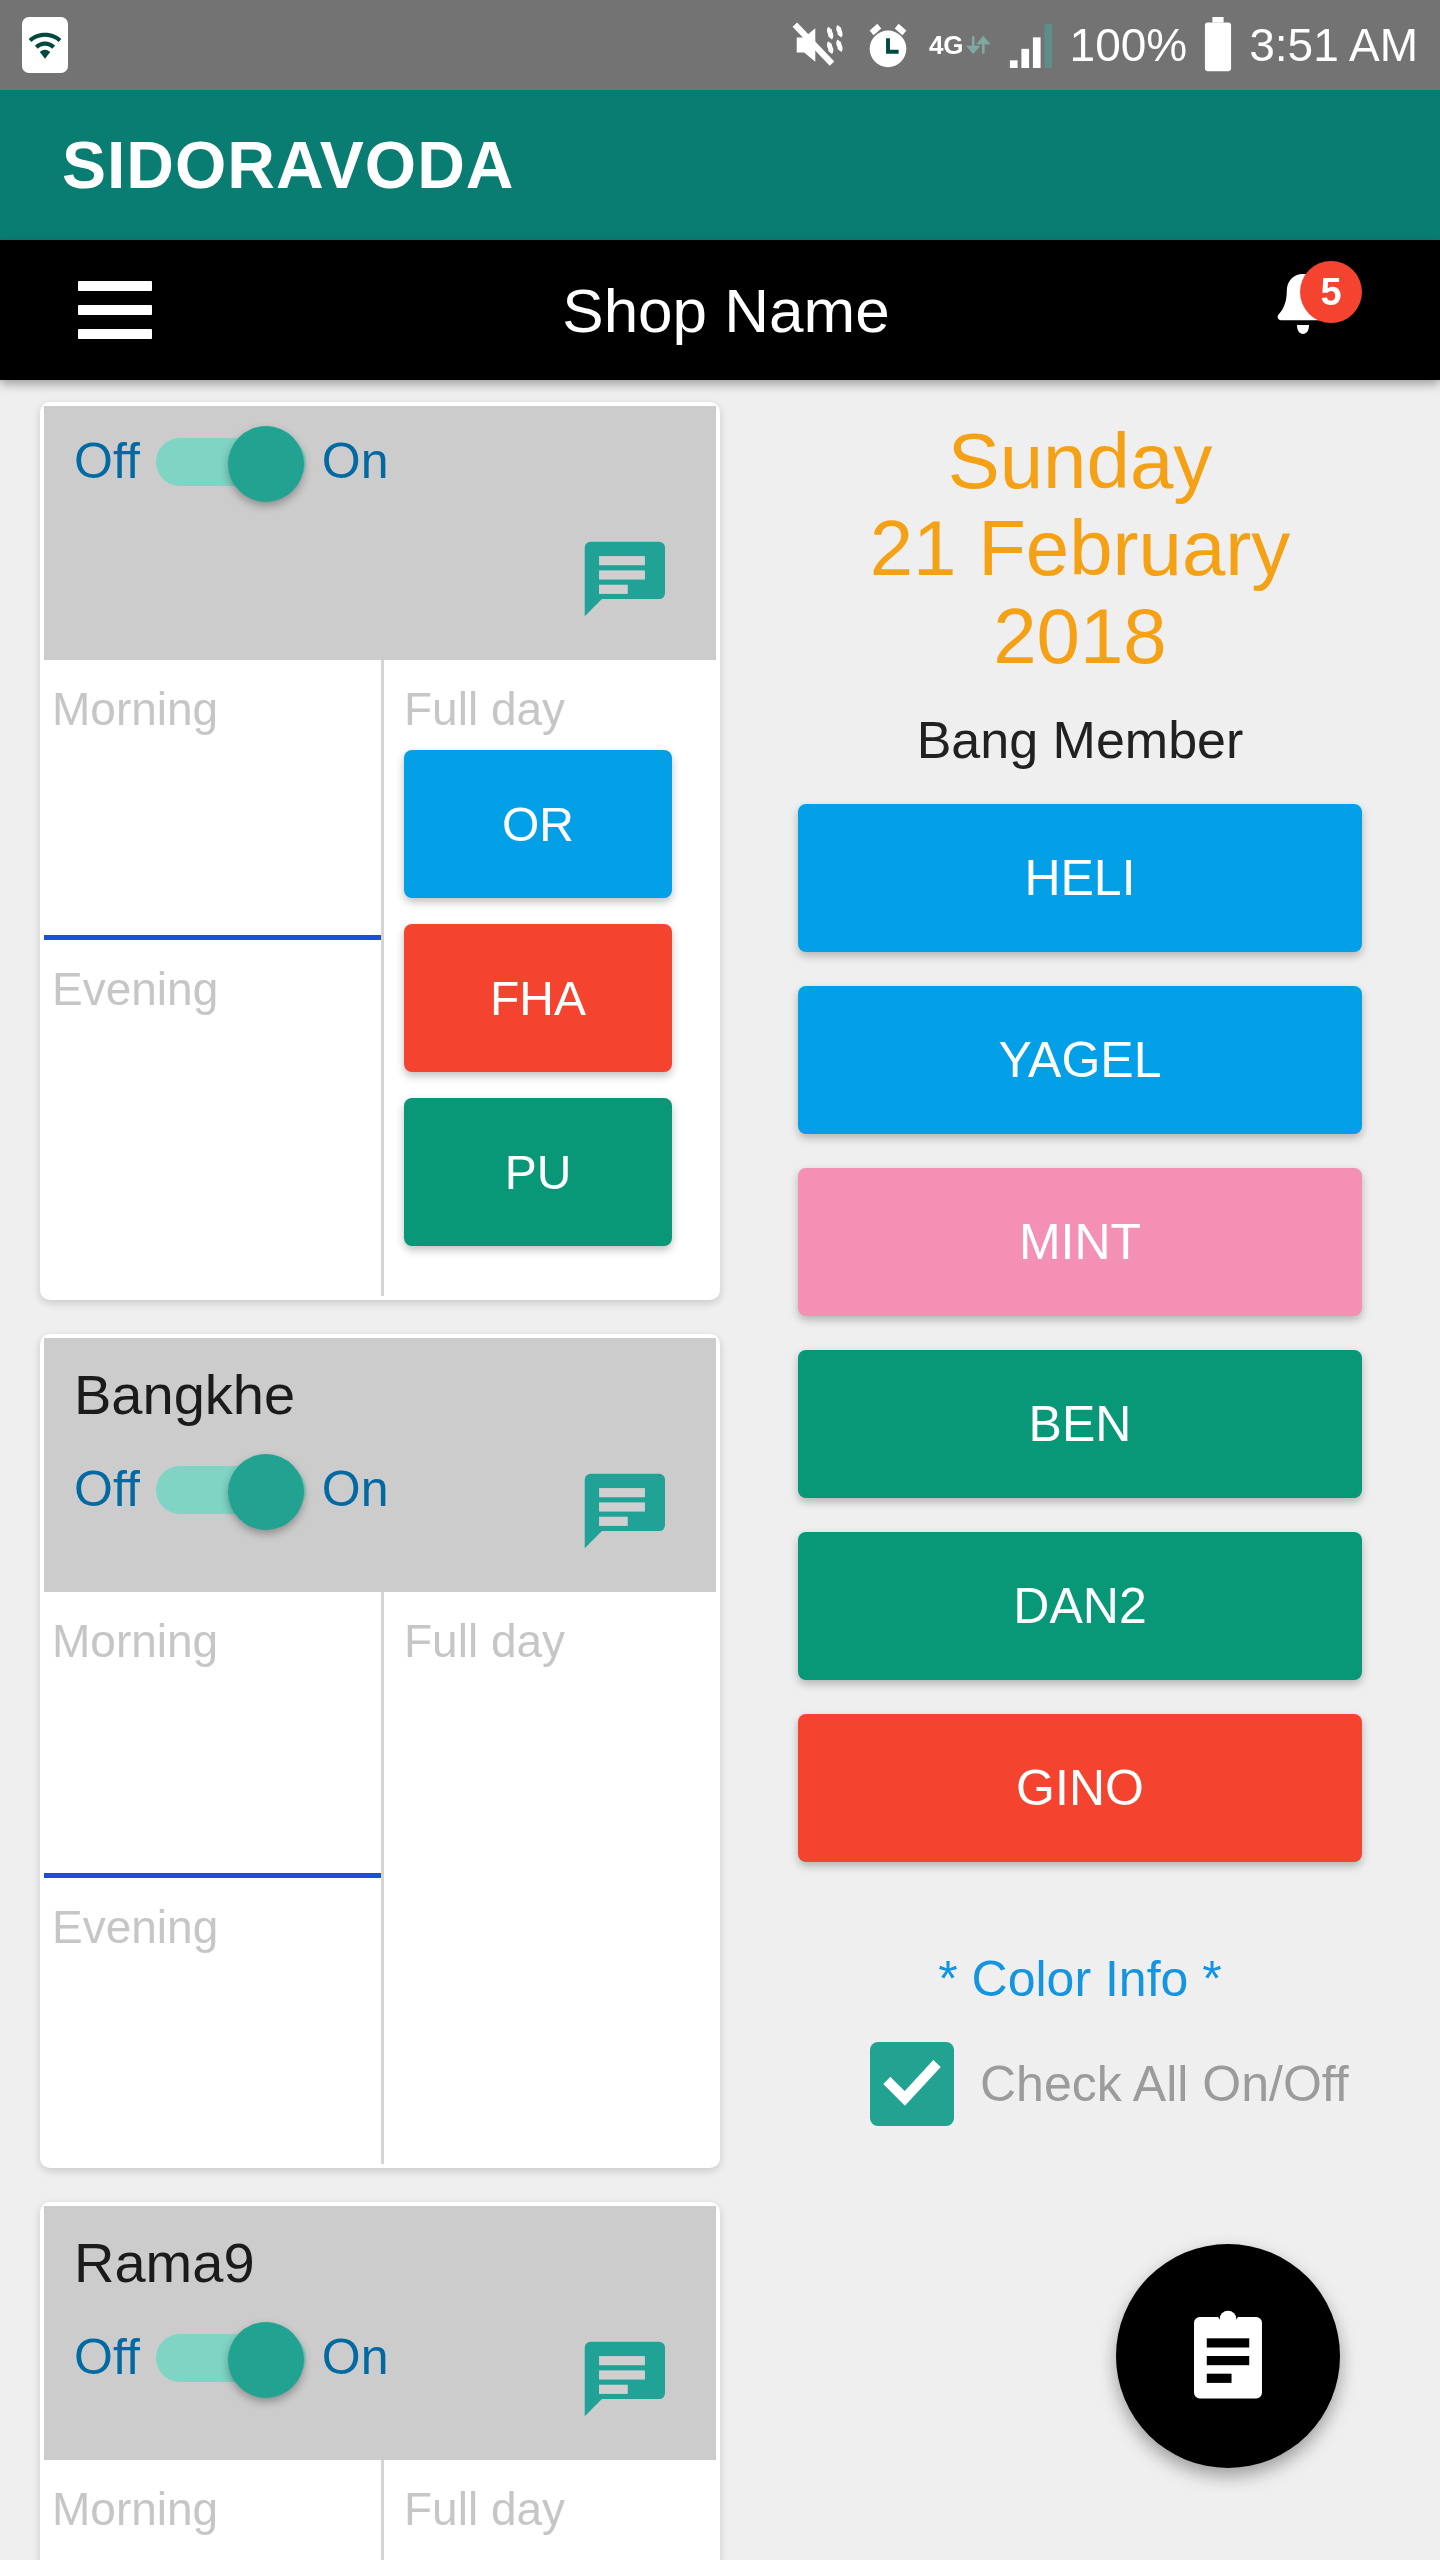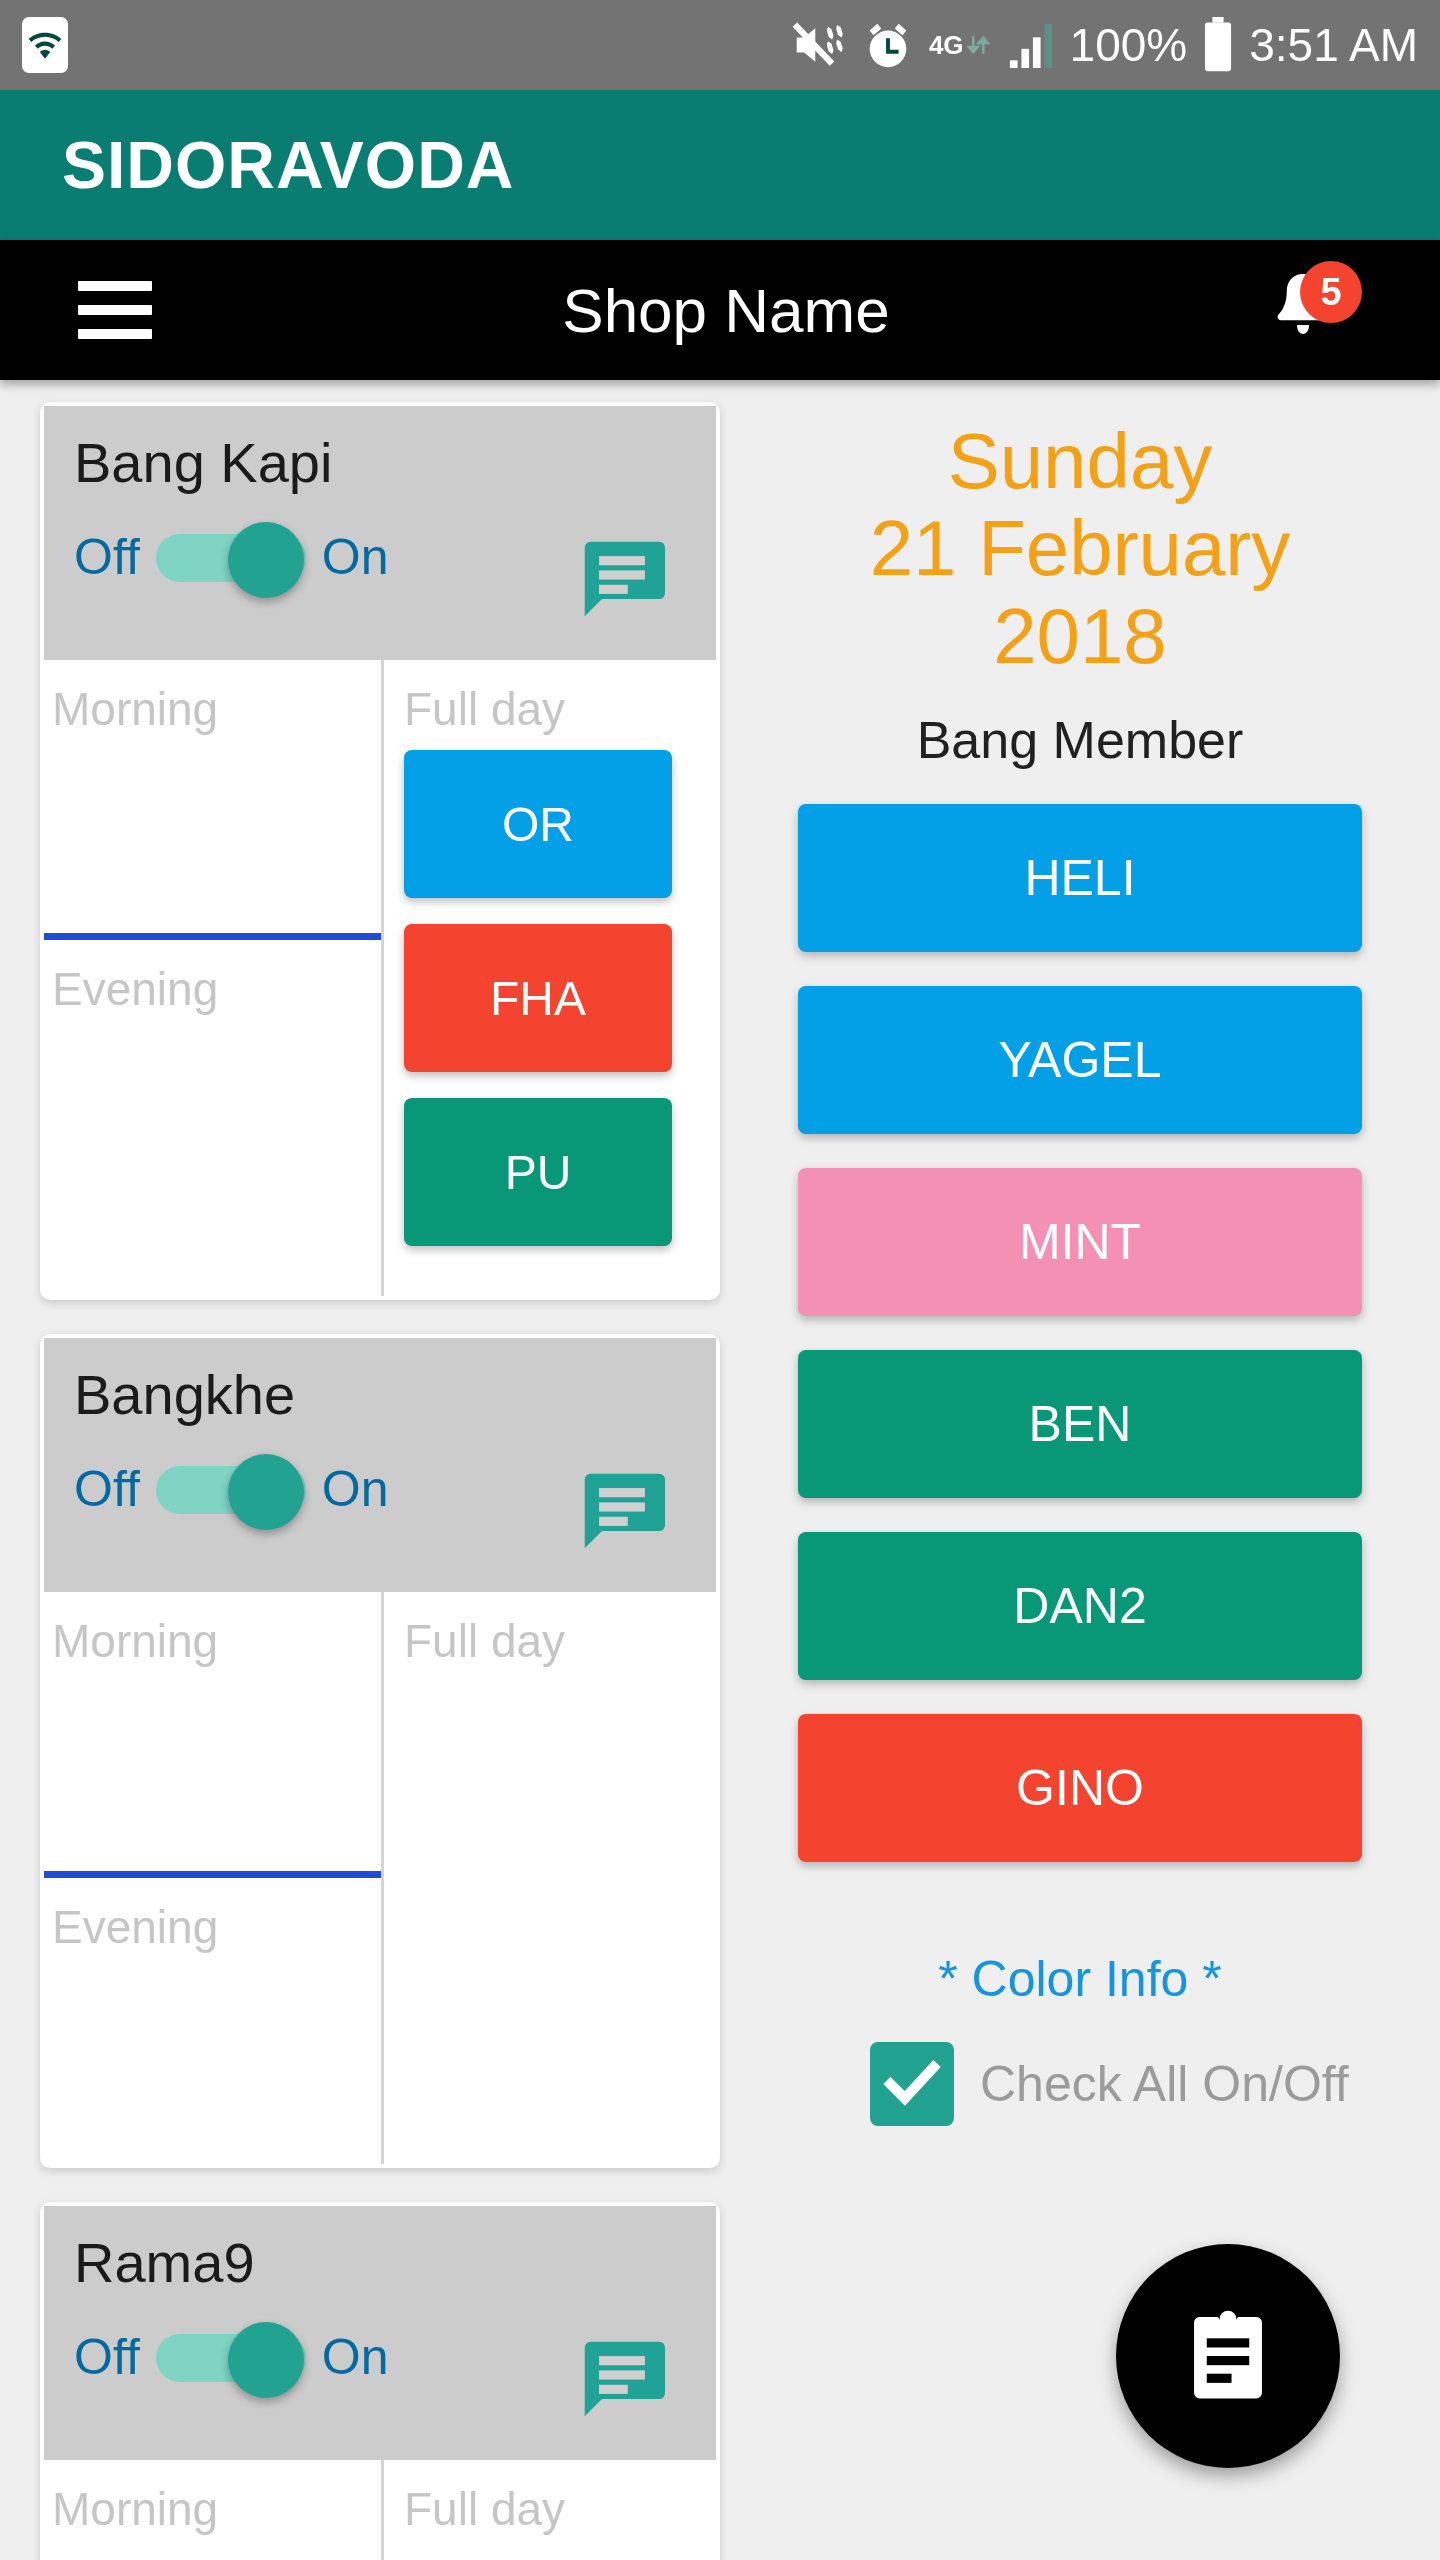--- a/index.html
+++ b/index.html
@@ -131,21 +131,21 @@
     display:flex; background:#ffffff;
   }
   .slot-col{
     width:340px; flex:0 0 340px;
     border-right:3px solid #D4D4D4;
   }
   .slot{
     padding:22px 0 0 8px;
     min-height:280px;
   }
-  .slot.morning{ border-bottom:7px solid #1d4ed8; }
+  .slot.morning{ border-bottom:5px solid #1d4ed8; }
   .slot-label{ font-size:46px; color:#C6C6C6; }
   .fullday-col{
     flex:1; padding:22px 0 24px 20px;
   }
   .fullday-chips{ padding-top:14px; }
   .chip{
     display:flex; align-items:center; justify-content:center;
     width:268px; height:148px;
     border-radius:8px; margin-bottom:26px;
     color:#ffffff; font-size:48px;
@@ -286,21 +286,20 @@
     <span class="badge">5</span>
   </div>
 </div>
 
 <div class="content">
 
   <div class="left-col">
 
     <div class="card">
       <div class="card-header">
-        <div class="card-title">Bang Kapi</div>
         <div class="toggle-row">
           <span class="toggle-label">Off</span>
           <span class="switch">
             <span class="switch-track"></span>
             <span class="switch-thumb"></span>
           </span>
           <span class="toggle-label">On</span>
         </div>
         <span class="chat-icon">
           <svg width="92" height="86" viewBox="0 0 32 30">

